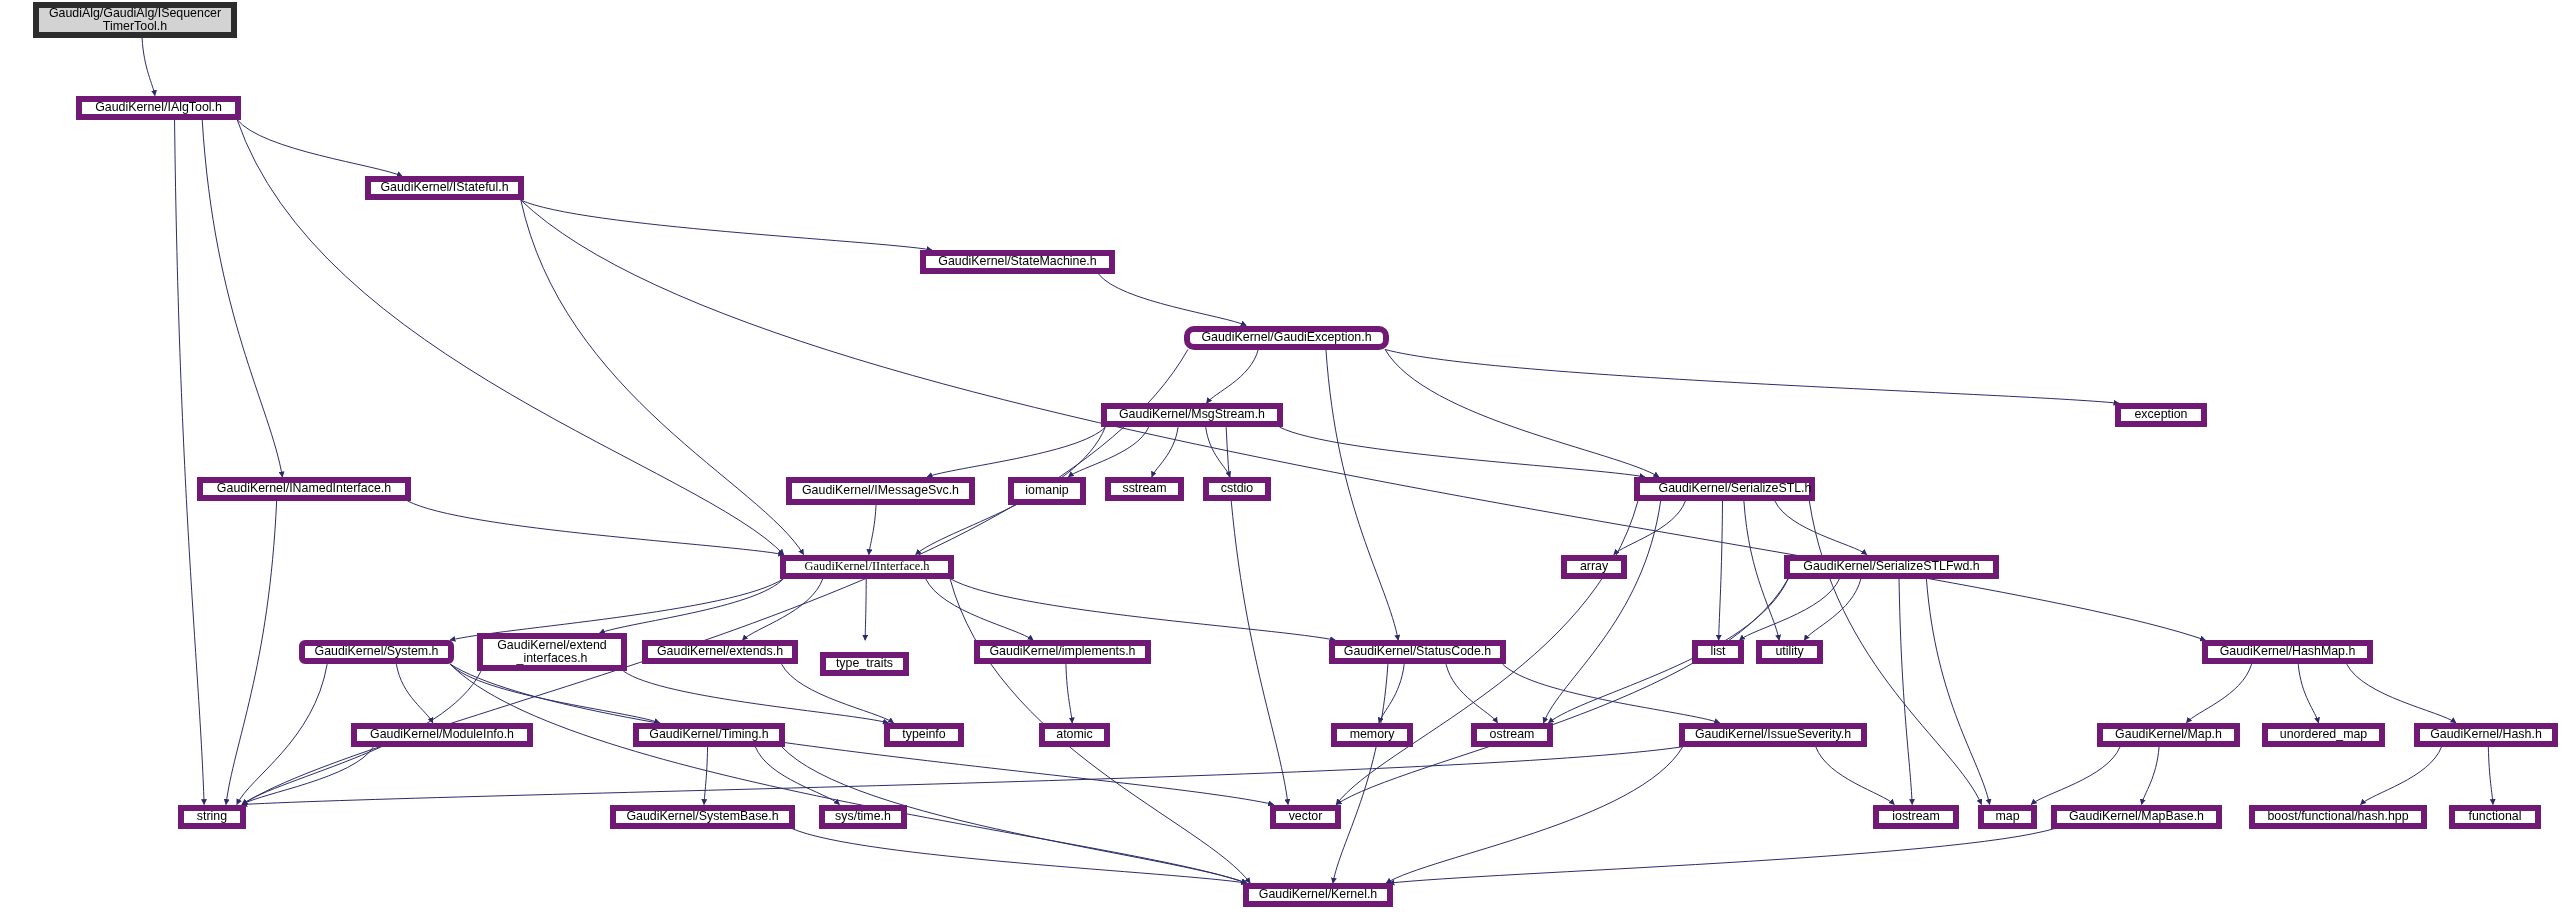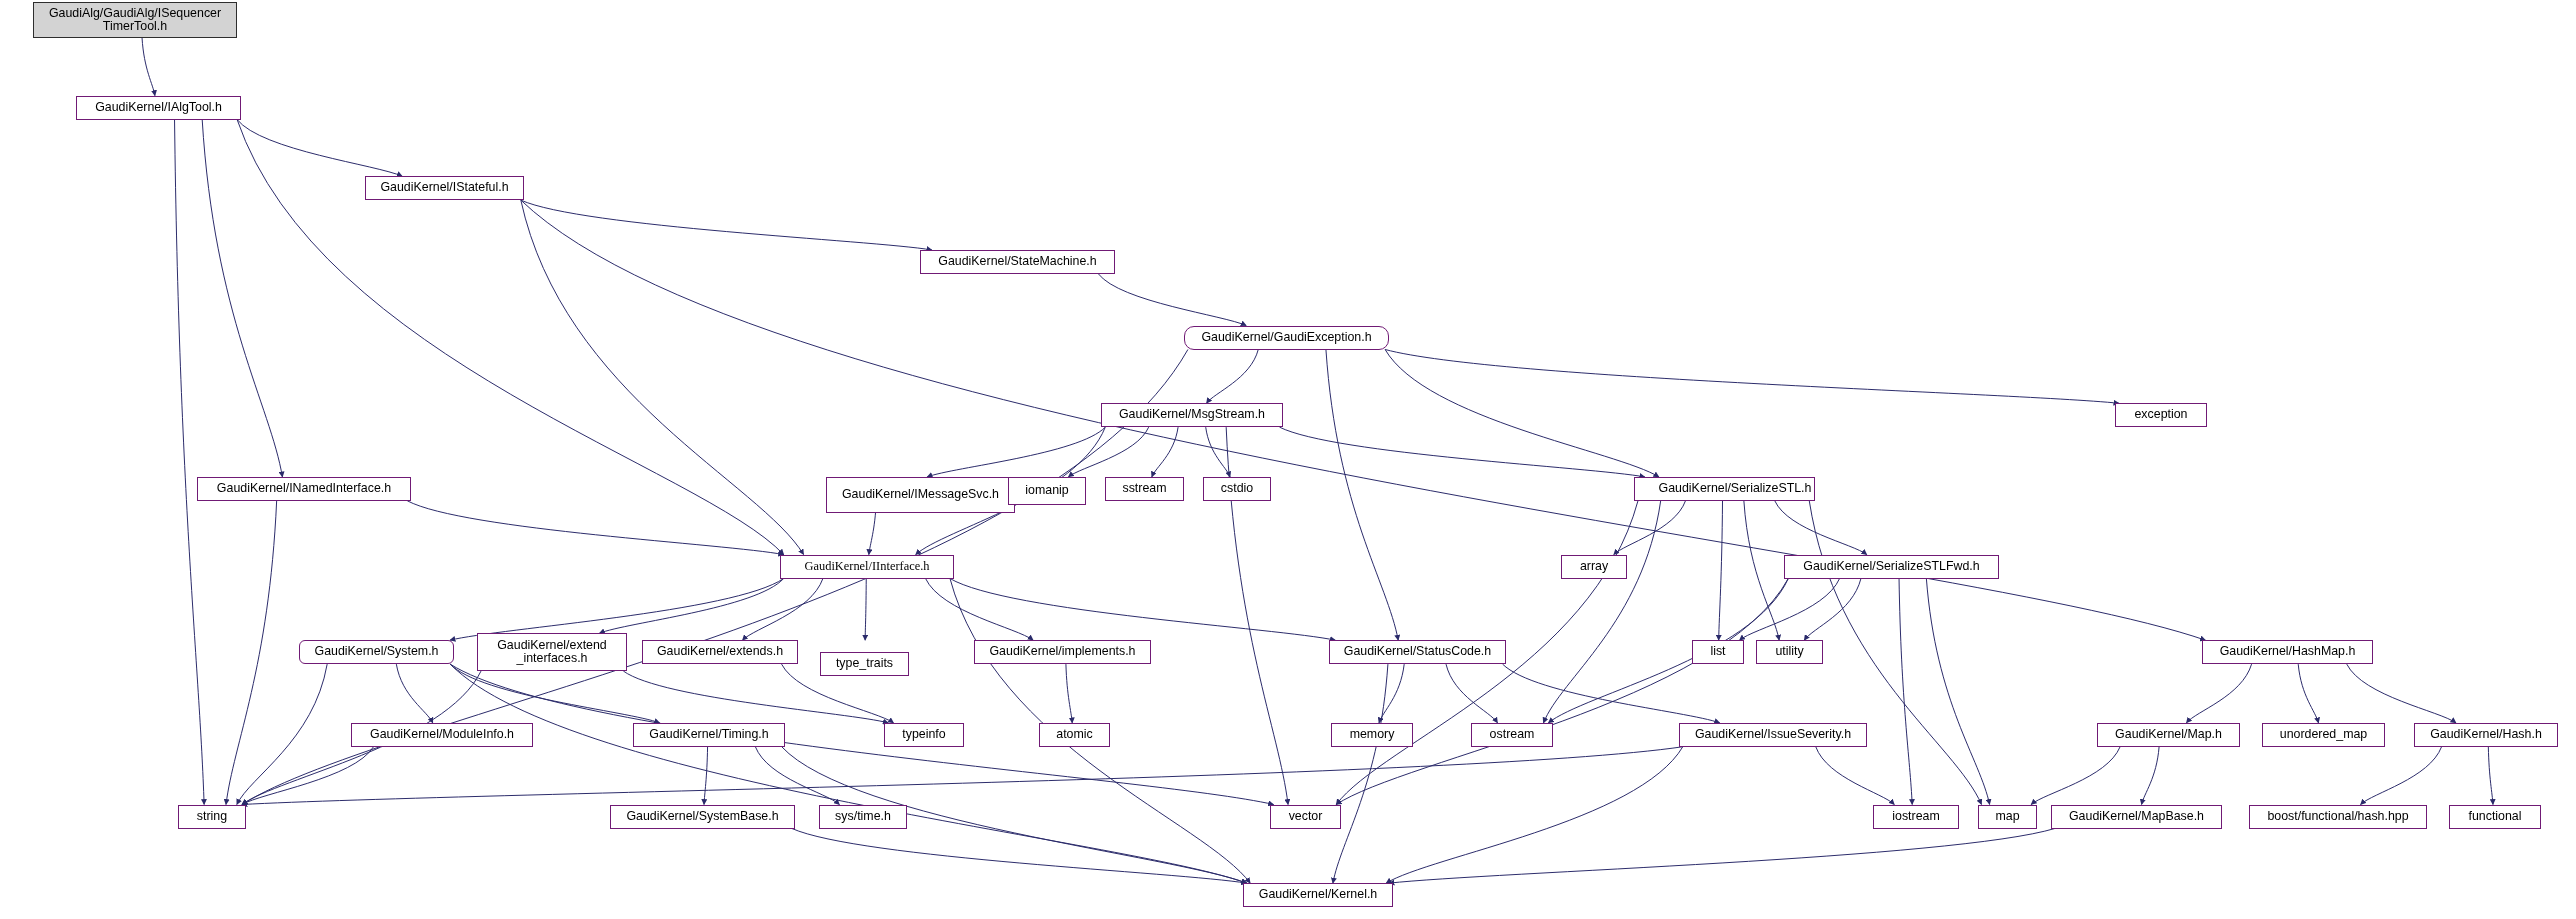--- a/index.html
+++ b/index.html
@@ -19,21 +19,21 @@
     position: absolute;
     left: 0;
     top: 0;
     width: 2576px;
     height: 919px;
     pointer-events: none;
   }
   .node {
     position: absolute;
     box-sizing: border-box;
-    border: 1px solid #701a75;
+    border: 6px solid #701a75;
     background: #ffffff;
     color: #000000;
     font-size: 12.4px;
     line-height: 13.4px;
     text-align: center;
     display: flex;
     align-items: center;
     justify-content: center;
     white-space: pre-line;
     padding: 0 3px;
@@ -130,21 +130,21 @@
     </svg>
 <div class="node root" style="left: 33px; top: 2px; width: 204px; height: 36px;">GaudiAlg/GaudiAlg/ISequencer
 TimerTool.h</div>
     <div class="node" style="left: 76px; top: 96px; width: 165px; height: 24px;">GaudiKernel/IAlgTool.h</div>
     <div class="node" style="left: 365px; top: 176px; width: 159px; height: 24px;">GaudiKernel/IStateful.h</div>
     <div class="node" style="left: 920px; top: 250px; width: 195px; height: 24px;">GaudiKernel/StateMachine.h</div>
     <div class="node" style="left: 1184px; top: 326px; width: 205px; height: 24px; border-radius: 10px;">GaudiKernel/GaudiException.h</div>
     <div class="node" style="left: 2115px; top: 403px; width: 92px; height: 24px;">exception</div>
     <div class="node" style="left: 1101px; top: 403px; width: 182px; height: 24px;">GaudiKernel/MsgStream.h</div>
     <div class="node" style="left: 197px; top: 477px; width: 214px; height: 24px;">GaudiKernel/INamedInterface.h</div>
-    <div class="node" style="left: 786px; top: 477px; width: 189px; height: 36px; margin-left: 40px;">GaudiKernel/IMessageSvc.h</div>
+    <div class="node" style="left: 786px; top: 477px; width: 189px; height: 28px;">GaudiKernel/IMessageSvc.h</div>
     <div class="node" style="left: 1008px; top: 477px; width: 78px; height: 28px;">iomanip</div>
     <div class="node" style="left: 1105px; top: 477px; width: 79px; height: 24px;">sstream</div>
     <div class="node" style="left: 1203px; top: 477px; width: 68px; height: 24px;">cstdio</div>
     <div class="node" style="left: 1634px; top: 477px; width: 181px; height: 24px; padding-left: 24px;">GaudiKernel/SerializeSTL.h</div>
     <div class="node" style="left: 1561px; top: 555px; width: 66px; height: 24px;">array</div>
     <div class="node" style="left: 1784px; top: 555px; width: 215px; height: 24px;">GaudiKernel/SerializeSTLFwd.h</div>
     <div class="node" style="left: 780px; top: 555px; width: 174px; height: 24px; font-family: Liberation Serif, serif;">GaudiKernel/IInterface.h</div>
     <div class="node" style="left: 299px; top: 640px; width: 155px; height: 24px; border-radius: 6px;">GaudiKernel/System.h</div>
     <div class="node" style="left: 477px; top: 633px; width: 150px; height: 38px;">GaudiKernel/extend
 _interfaces.h</div>

